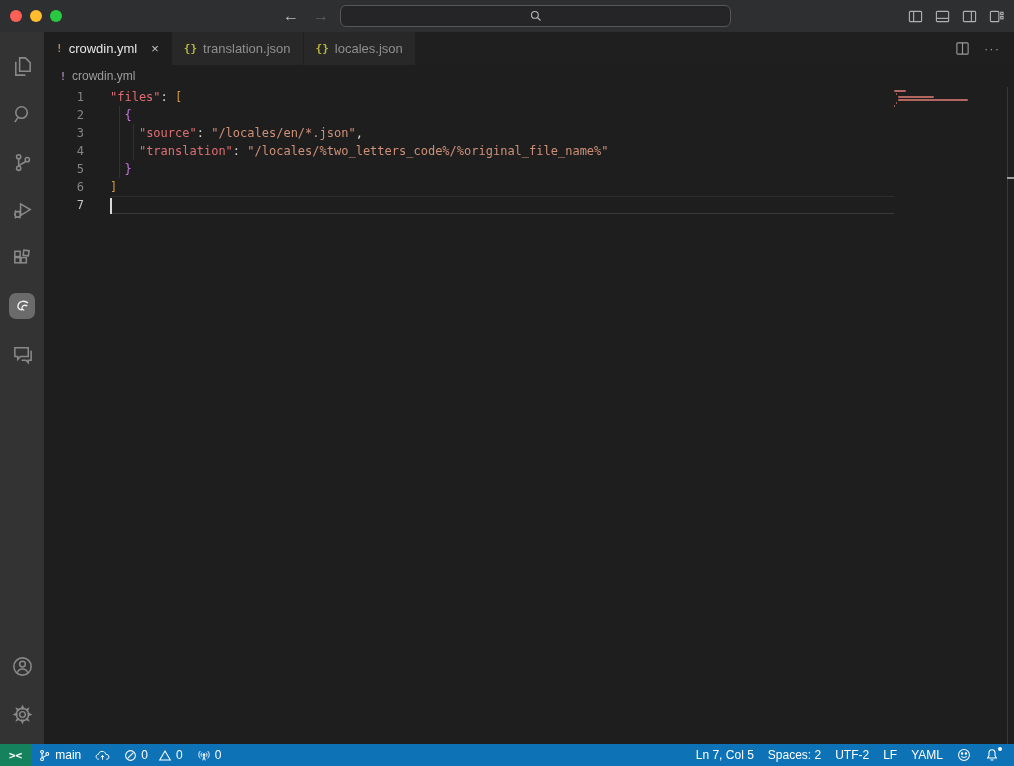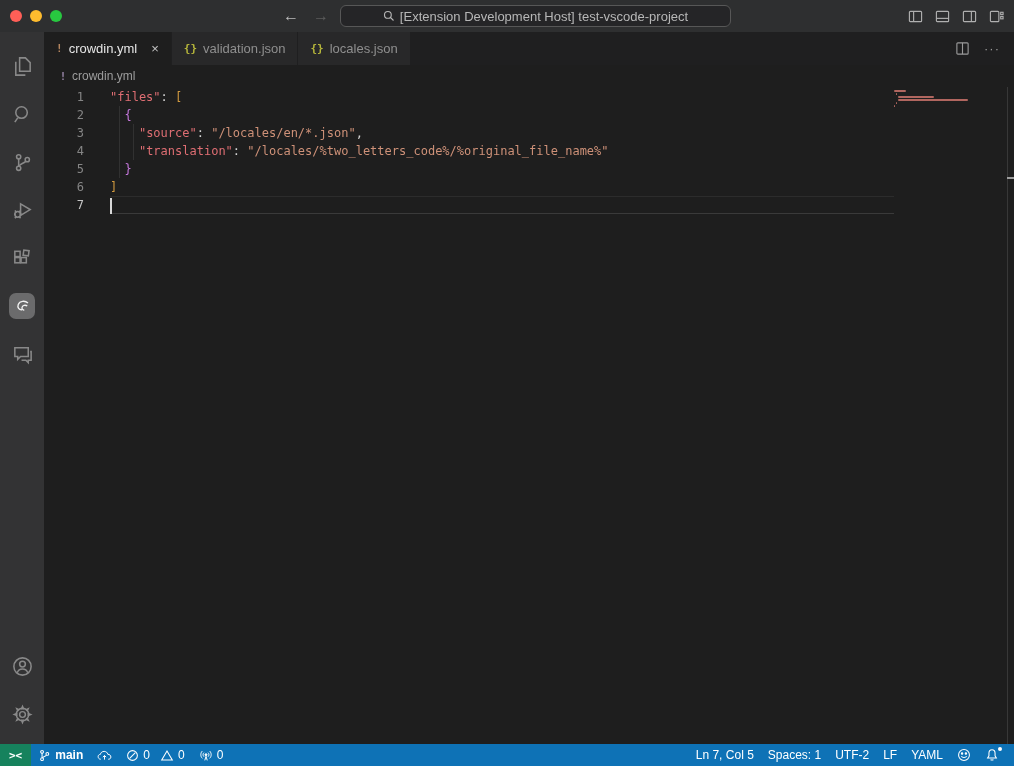--- a/index.html
+++ b/index.html
@@ -85,21 +85,20 @@
     </div>
     <div class="nav-arrows">
       <span class="arrow back">←</span>
       <span class="arrow fwd">→</span>
     </div>
     <div class="search-box">
       <svg width="12" height="12" viewBox="0 0 16 16" fill="none" stroke="#b7b7b7" stroke-width="1.5">
           <circle cx="6.5" cy="6.5" r="4.5"></circle>
           <line x1="10" y1="10" x2="14" y2="14"></line>
         </svg>
-      <span>[Extension Development Host] test-vscode-project</span>
     </div>
     <div class="layout-icons">
       <svg width="15" height="15" viewBox="0 0 16 16" fill="none" stroke="#b0b0b0" stroke-width="1.2">
           <rect x="1.5" y="2.5" width="13" height="11" rx="1"></rect>
           <line x1="6" y1="2.5" x2="6" y2="13.5"></line>
         </svg>
       <svg width="15" height="15" viewBox="0 0 16 16" fill="none" stroke="#b0b0b0" stroke-width="1.2">
           <rect x="1.5" y="2.5" width="13" height="11" rx="1"></rect>
           <line x1="1.5" y1="10" x2="14.5" y2="10"></line>
         </svg>
@@ -188,21 +187,21 @@
     <div class="editor-col">
 
       <div class="tabstrip">
         <div class="tab active">
           <span class="ficon" style="color:#b3845e">!</span>
           <span>crowdin.yml</span>
           <span class="close">×</span>
         </div>
         <div class="tab">
           <span class="ficon" style="color:#b7b73b">{}</span>
-          <span>validation.json</span>
+          <span>translation.json</span>
         </div>
         <div class="tab">
           <span class="ficon" style="color:#b7b73b">{}</span>
           <span>locales.json</span>
         </div>
         <div class="tab-actions">
           <svg width="15" height="15" viewBox="0 0 16 16" fill="none" stroke="#9a9a9a" stroke-width="1.2">
               <rect x="2" y="2" width="12" height="12" rx="1"></rect>
               <line x1="8" y1="2" x2="8" y2="14"></line>
             </svg>
@@ -248,21 +247,21 @@
         <span>&gt;&lt;</span>
       </div>
       <div class="sb-item">
         <svg width="13" height="13" viewBox="0 0 16 16" fill="none" stroke="#fff" stroke-width="1.3">
             <circle cx="5" cy="3.5" r="1.7"></circle>
             <circle cx="5" cy="12.5" r="1.7"></circle>
             <circle cx="11.5" cy="6" r="1.7"></circle>
             <path d="M5 5.2 L5 10.8"></path>
             <path d="M10.5 7.5 C8.5 9.5 7 9 5.5 11"></path>
           </svg>
-        <span style="font-weight:bold;">main</span>
+        <span style="font-weight:normal;">main</span>
       </div>
       <div class="sb-item">
         <svg width="15" height="13" viewBox="0 0 20 16" fill="none" stroke="#fff" stroke-width="1.3">
             <path d="M5 13 C2.5 13 1.5 11 1.5 9.5 C1.5 7.5 3 6.5 4.5 6.5 C5 4 7 2.5 9.5 2.5 C12 2.5 14 4 14.5 6.5 C16.5 6.5 18.5 7.5 18.5 10 C18.5 12 17 13 15 13"></path>
             <path d="M10 13.5 L10 8 M10 8 L7.8 10.2 M10 8 L12.2 10.2"></path>
           </svg>
       </div>
       <div class="sb-item">
         <svg width="13" height="13" viewBox="0 0 16 16" fill="none" stroke="#fff" stroke-width="1.3">
             <circle cx="8" cy="8" r="6"></circle>
@@ -281,21 +280,21 @@
             <path d="M8 9 L6.5 14 M8 9 L9.5 14"></path>
           </svg>
         <span>0</span>
       </div>
     </div>
     <div class="sb-right">
       <div class="sb-item">
           <span>Ln 7, Col 5</span>
         </div>
       <div class="sb-item">
-          <span>Spaces: 1</span>
+          <span>Spaces: 2</span>
         </div>
       <div class="sb-item">
           <span>UTF-2</span>
         </div>
       <div class="sb-item">
           <span>LF</span>
         </div>
       <div class="sb-item">
           <span>YAML</span>
         </div>

